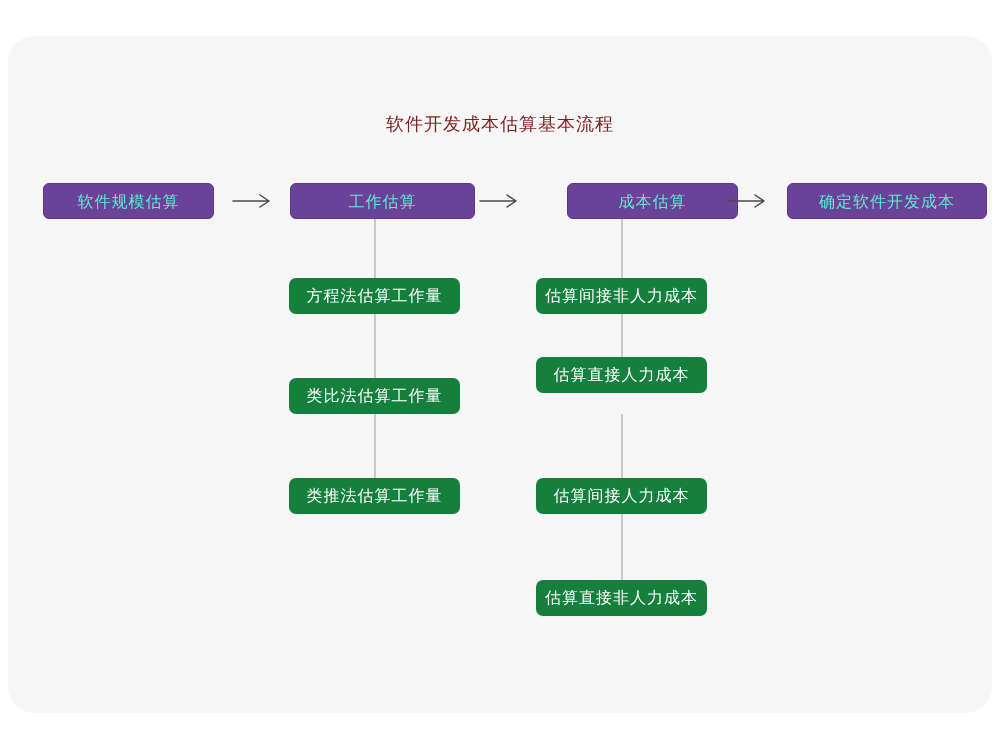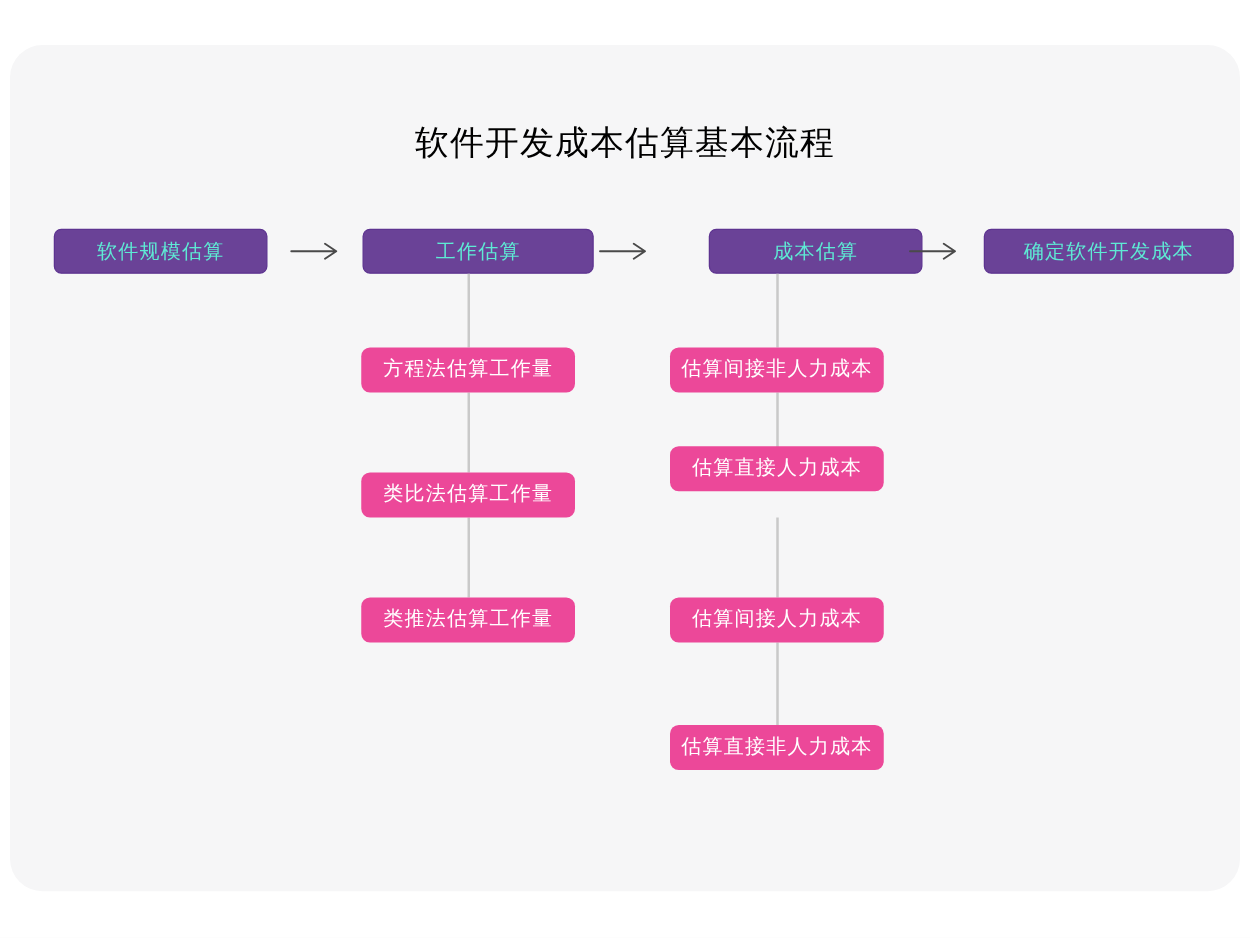--- a/index.html
+++ b/index.html
@@ -19,26 +19,26 @@
     width: 984px;
     height: 677px;
     background: #f6f6f7;
     border-radius: 26px;
   }
   .title {
     position: absolute;
     left: 0;
     right: 0;
     top: 96px;
-    margin: 0;
+    margin: 16px;
     text-align: center;
-    font-size: 27px;
+    font-size: 18px;
     font-weight: 500;
     letter-spacing: 1px;
-    color: #000000;
+    color: #7f1d1d;
   }
   .pbox {
     position: absolute;
     top: 183px;
     height: 36px;
     line-height: 36px;
     box-sizing: border-box;
     background: #6a4297;
     border: 1px solid #5d3390;
     border-radius: 6px;
@@ -46,21 +46,21 @@
     font-size: 16px;
     text-align: center;
     letter-spacing: 1px;
   }
   .gbox {
     position: absolute;
     width: 171px;
     height: 36px;
     line-height: 36px;
     box-sizing: border-box;
-    background: #ec4899;
+    background: #15803d;
     border-radius: 7px;
     color: #ffffff;
     font-size: 16px;
     text-align: center;
     letter-spacing: 1px;
   }
   .vline {
     position: absolute;
     width: 2px;
     background: #c9c9c9;

